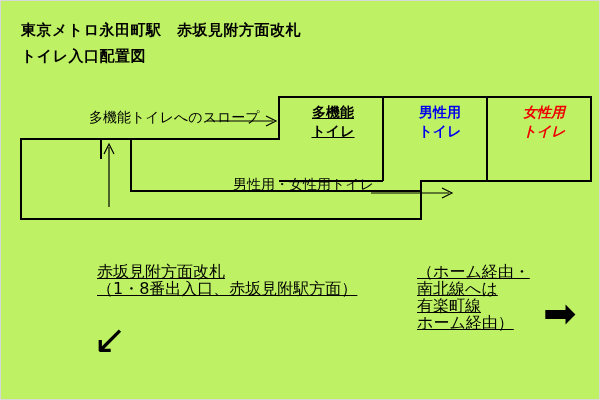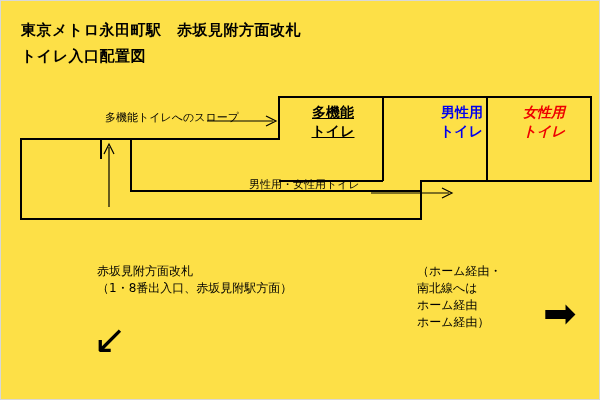--- a/index.html
+++ b/index.html
@@ -4,21 +4,21 @@
 <style>
   html, body {
     margin: 0;
     padding: 0;
     background: #ffffff;
   }
   #page {
     position: relative;
     width: 600px;
     height: 400px;
-    background: #fde047;
+    background: #bef264;
     font-family: "DejaVu Sans", "Liberation Sans", sans-serif;
     overflow: hidden;
     border: 1px solid #d8d8d8;
     box-sizing: border-box;
   }
   .ttl {
     position: absolute;
     font-size: 15px;
     font-weight: bold;
     color: #000000;
@@ -40,41 +40,41 @@
 
   .room-label {
     position: absolute;
     text-align: center;
     font-size: 14px;
     font-weight: bold;
     line-height: 19px;
     white-space: nowrap;
   }
   #label-multi  { left: 284px; top: 22px; color: #000000; width: 96px; text-decoration: underline; }
-  #label-male   { left: 396px; top: 22px; color: #0000ee; width: 86px; text-align: right; }
+  #label-male   { left: 396px; top: 22px; color: #0000ee; width: 86px; }
   #label-female { left: 500px; top: 22px; color: #ee0000; width: 86px; font-style: italic; }
 
   .annot {
     position: absolute;
-    font-size: 11px;
+    font-size: 14px;
     color: #000000;
     white-space: nowrap;
     line-height: 15px;
-    margin-left: 16px;
   }
   #annot-slope-multi { left: 88px; top: 29px; }
   #annot-slope-mf    { left: 232px; top: 96px; }
 
   
   .caption {
     position: absolute;
-    font-size: 12px;
+    font-size: 16px;
     color: #000000;
     line-height: 17px;
     white-space: nowrap;
+    text-decoration: underline;
   }
   #caption-left  { left: 96px; top: 262px; }
   #caption-right { left: 416px; top: 262px; }
 
   .arrow-big {
     position: absolute;
     font-size: 40px;
     line-height: 40px;
     color: #000000;
     font-family: "DejaVu Sans", sans-serif;
@@ -145,19 +145,19 @@
   <div class="caption" id="caption-left">
     <div>赤坂見附方面改札</div>
     <div>（1・8番出入口、赤坂見附駅方面）</div>
   </div>
 
   <div class="arrow-big" id="arrow-left">↙</div>
 
   <div class="caption" id="caption-right">
     <div>（ホーム経由・</div>
     <div>南北線へは</div>
-    <div>ホーム経由</div>
+    <div>有楽町線</div>
     <div>ホーム経由）</div>
   </div>
 
   <div class="arrow-big" id="arrow-right">➡</div>
 
 </div>
 
 </body></html>

